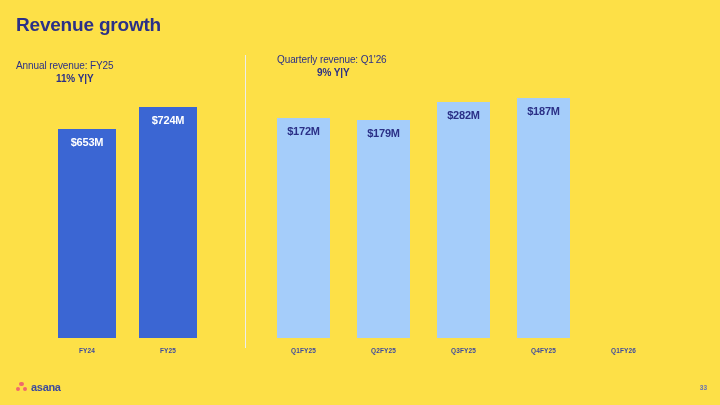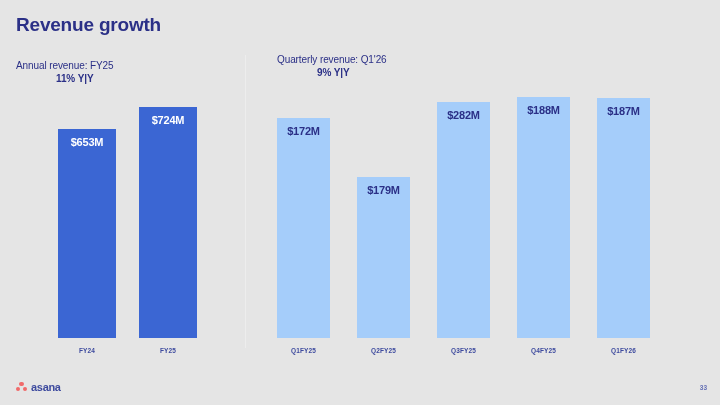--- a/index.html
+++ b/index.html
@@ -11,21 +11,21 @@
     width: 720px;
     height: 405px;
     position: relative;
     overflow: hidden;
     font-family: "Liberation Sans", sans-serif;
     -webkit-font-smoothing: antialiased;
   }
   .slide {
     position: absolute;
     inset: 0;
-    background: #e5e5e5;
+    background: #fde047;
   }
 
   
   .slide-title {
     position: absolute;
     left: 16px;
     top: 14px;
     font-size: 19px;
     font-weight: bold;
     color: #2b3087;
@@ -228,32 +228,27 @@
   </div>
 
   <div class="plot" id="quarterly-plot">
     <div class="bars">
         <div class="bar-col">
           <div class="bar light" style="height: 220px;">
             <span class="bar-value">$172M</span>
           </div>
         </div>
         <div class="bar-col">
-          <div class="bar light" style="height: 161px;">
+          <div class="bar light" style="height: 218px;">
             <span class="bar-value">$179M</span>
           </div>
         </div>
         <div class="bar-col">
           <div class="bar light" style="height: 236px;">
             <span class="bar-value">$282M</span>
-          </div>
-        </div>
-        <div class="bar-col">
-          <div class="bar light" style="height: 241px;">
-            <span class="bar-value">$188M</span>
           </div>
         </div>
         <div class="bar-col">
           <div class="bar light" style="height: 240px; justify-content: center;">
             <span class="bar-value">$187M</span>
           </div>
         </div>
       </div>
     <div class="axis-labels">
         <div class="axis-label">Q1FY25</div>

